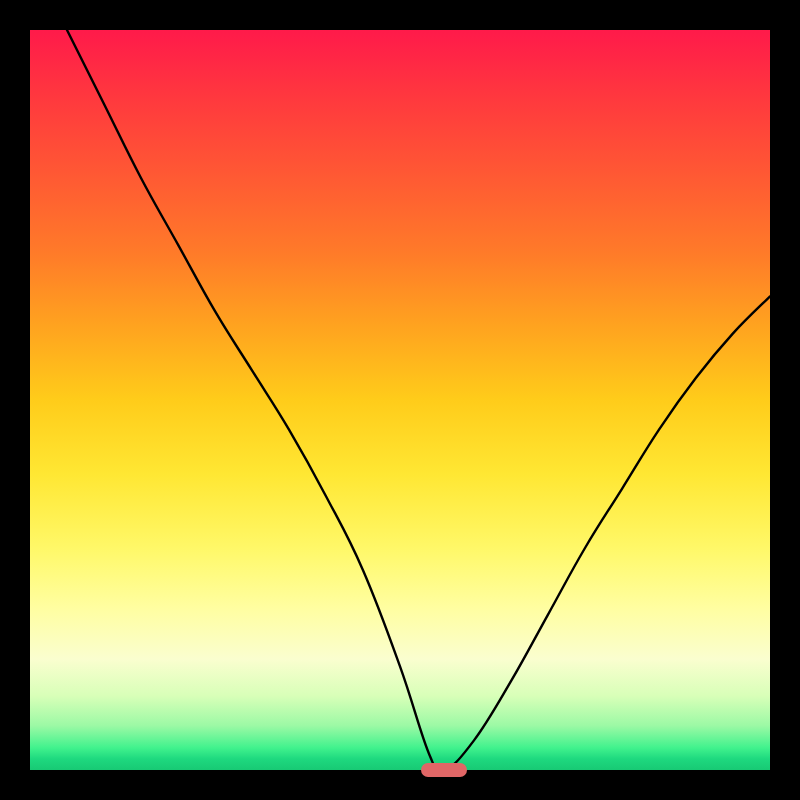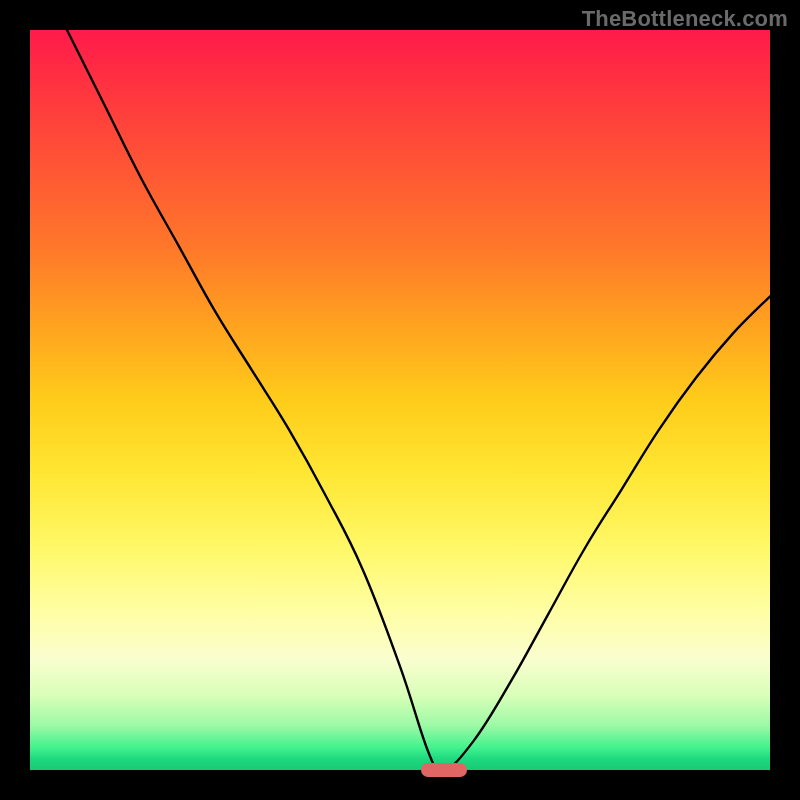--- a/index.html
+++ b/index.html
@@ -58,20 +58,19 @@
     height: 14px;
     background: #e06666;
     border-radius: 7px;
     transform: translate(-50%, -50%);
   }
 </style>
 </head>
 <body>
 
 <div class="frame">
-  <div class="watermark">TheBottleneck.com</div>
   <div class="plot-area">
     <svg class="curve" viewBox="0 0 740 740" preserveAspectRatio="none">
       <path id="curve-path" fill="none" stroke="#000" stroke-width="2.4" stroke-linecap="round" stroke-linejoin="round" d="M 37,0 C 44.4,14.8 59.2,44.4 74,74 C 88.8,103.6 96.2,119.88 111,148 C 125.8,176.12 133.2,187.96000000000004 148,214.60000000000002 C 162.8,241.24 170.2,256.04 185,281.2 C 199.8,306.35999999999996 207.2,316.71999999999997 222,340.4 C 236.8,364.08 244.2,374.43999999999994 259,399.59999999999997 C 273.8,424.76 281.2,438.08 296,466.2 C 310.8,494.32 318.2,506.1600000000001 333,540.2 C 347.8,574.24 356.68,599.4 370,636.4 C 383.32,673.4 390.72,704.48 399.6,725.2 C 408.48,745.9200000000001 405.52000000000004,742.96 414.40000000000003,740 C 423.28000000000003,737.04 430.68,728.16 444,710.4 C 457.32,692.64 466.2,676.36 481,651.2 C 495.8,626.0400000000001 503.2,611.24 518,584.6 C 532.8,557.96 540.2,543.16 555,518 C 569.8,492.84 577.2,482.48 592,458.8 C 606.8,435.12 614.2,421.79999999999995 629,399.59999999999997 C 643.8,377.4 651.2,367.03999999999996 666,347.79999999999995 C 680.8,328.55999999999995 688.2,319.68 703,303.40000000000003 C 717.8,287.12000000000006 732.6,273.8 740,266.4"></path>
     </svg>
     <div id="marker" class="marker" style="left: 414.4px; top: 740px; background: rgb(224, 102, 102);"></div>
   </div>
 </div>
 
 </body></html>

